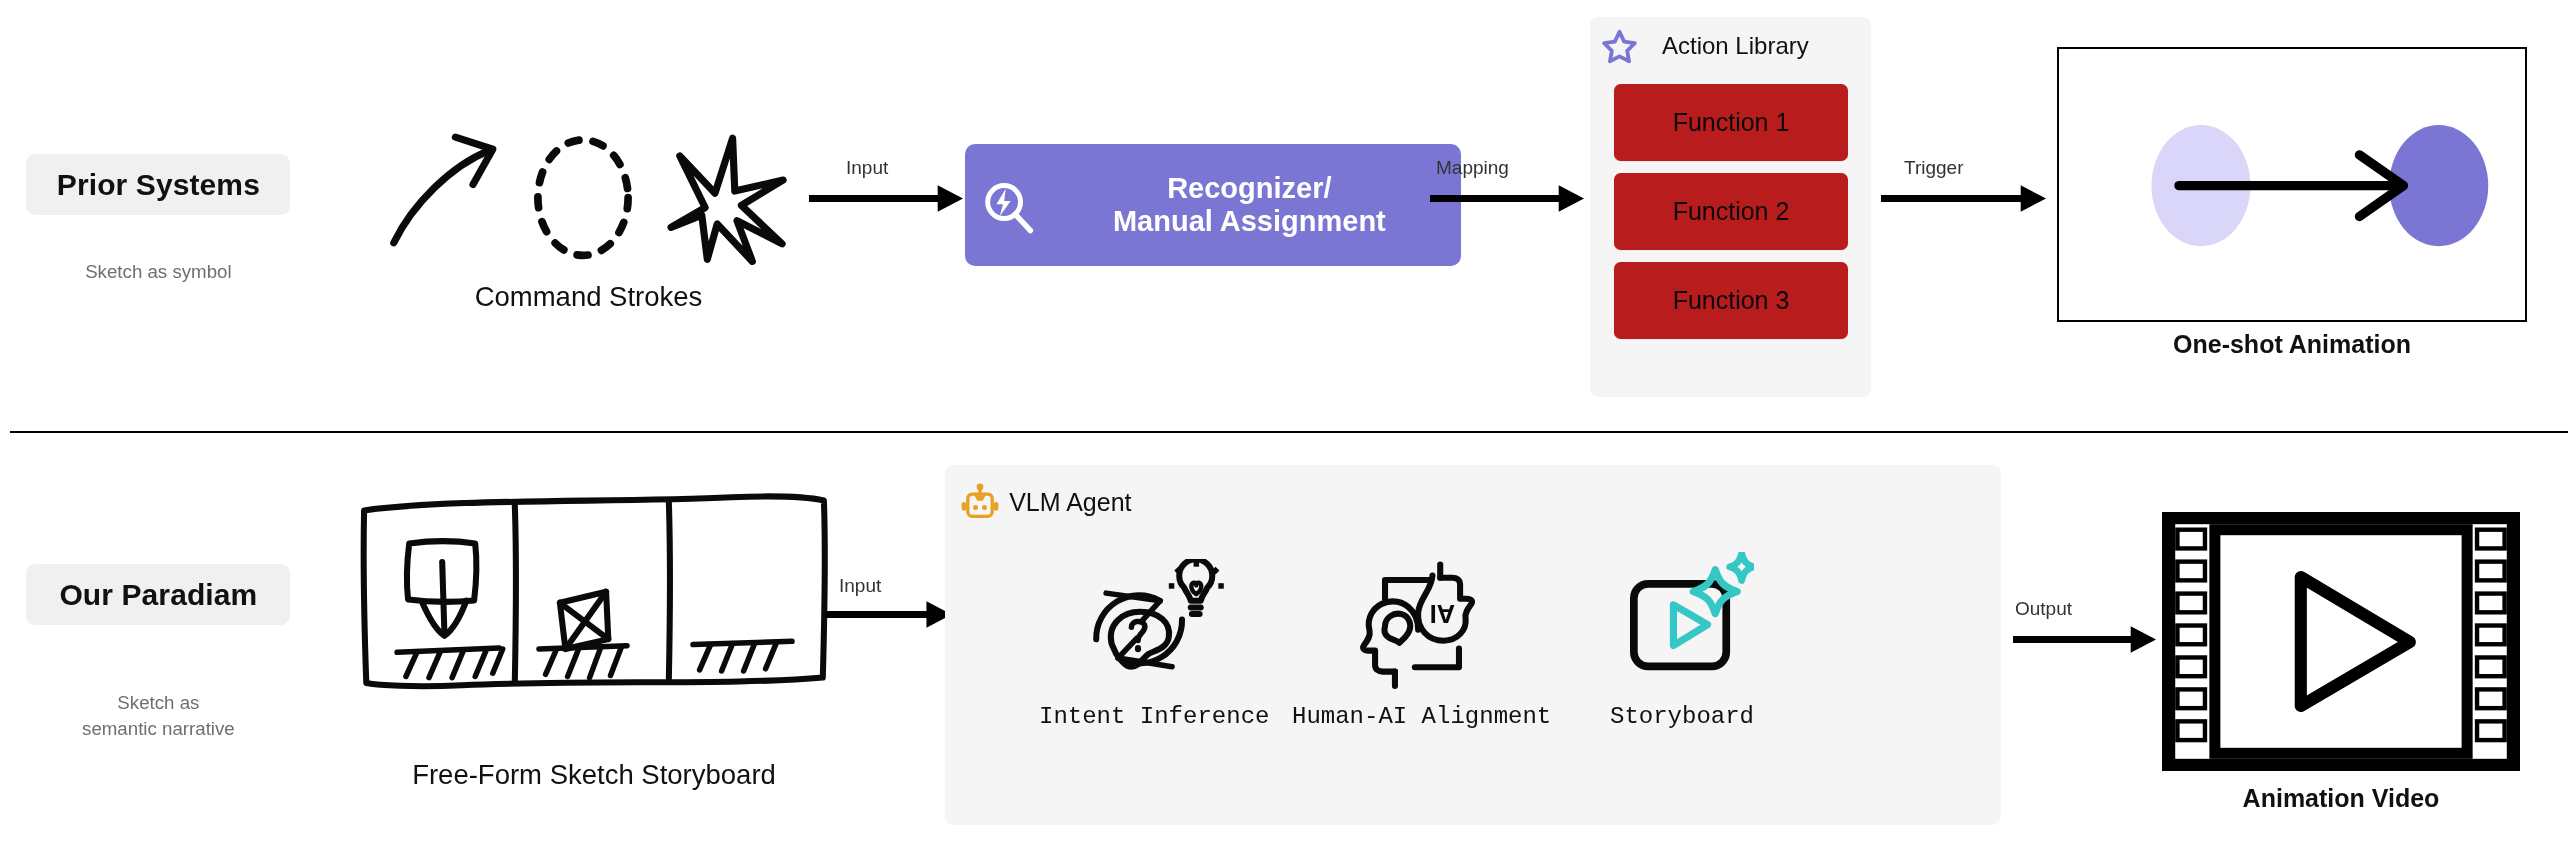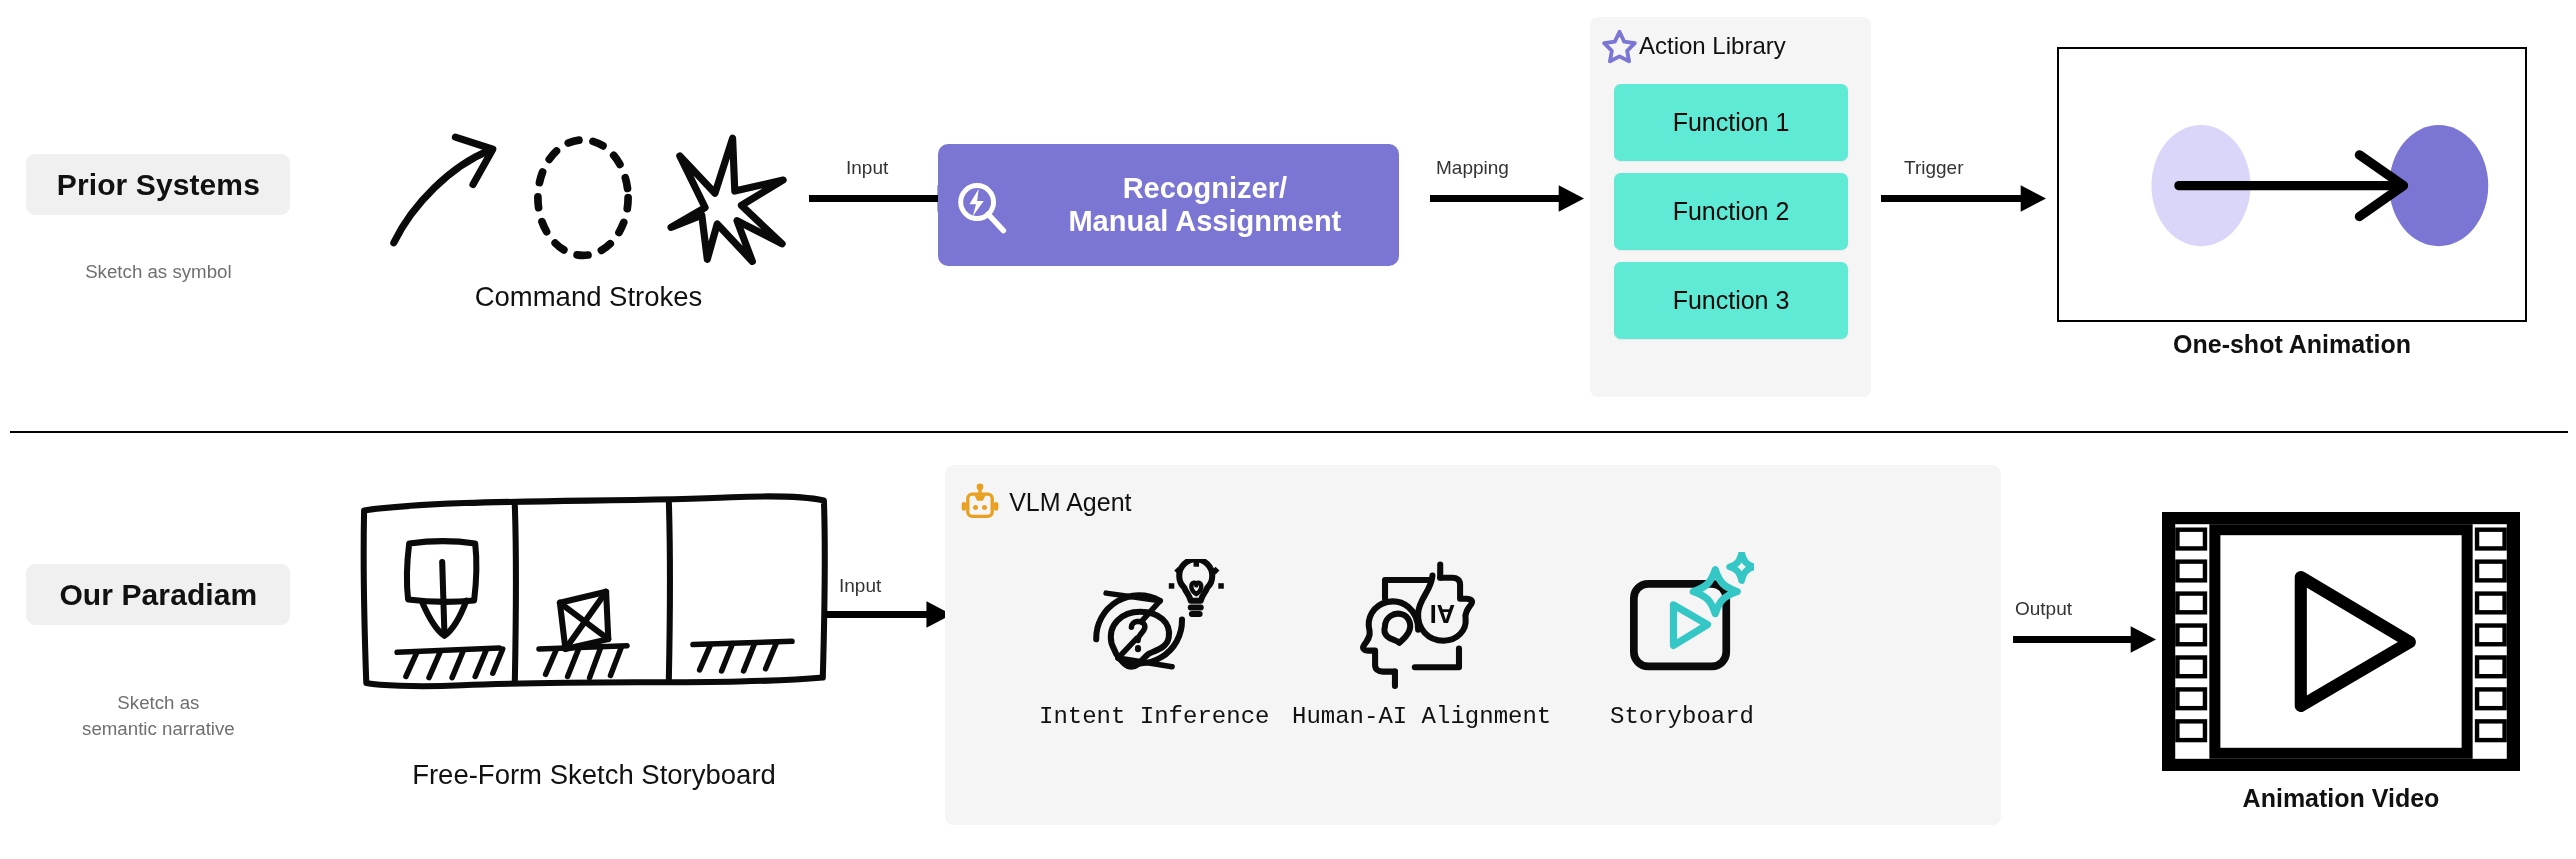--- a/index.html
+++ b/index.html
@@ -39,25 +39,25 @@
   #recognizer-label{
     color:#fff;font-size:29px;font-weight:700;line-height:1.14;
     text-align:center;flex:1;
   }
 
   
   #action-library-panel{
     background:#f5f5f6;border-radius:7.7px;box-sizing:border-box;
   }
   #action-library-head{
-    display:flex;align-items:center;gap:2px;
+    display:flex;align-items:center;gap:25px;
   }
   #action-library-title{color:#111;font-size:24px;font-weight:400;white-space:nowrap;}
   .fn-card{
-    background:#5eead4;border-radius:6.6px;
+    background:#b91c1c;border-radius:6.6px;
     display:flex;align-items:center;justify-content:center;
     color:#0b0b0b;font-size:25px;font-weight:400;
     box-shadow:0 0.6px 1.1px rgba(0,0,0,.05);
   }
 
   
   #oneshot-frame{border:2.8px solid #000;background:#fff;box-sizing:border-box;}
 
   
   #vlm-panel{background:#f5f5f6;border-radius:8.8px;box-sizing:border-box;}
@@ -95,21 +95,21 @@
 <div class="abs cap-light" style="left:341px;top:281px;width:495px;">Command Strokes</div>
 
 <div class="abs" style="left:809px;top:182px;width:154px;height:33px;">
   <svg width="154" height="33" viewBox="0 0 280 60" xmlns="http://www.w3.org/2000/svg">
     <line x1="0" y1="30" x2="238" y2="30" stroke="#000" stroke-width="13"></line>
     <polygon points="234,6 280,30 234,54" fill="#000"></polygon>
   </svg>
 </div>
 <div class="abs arrow-label" style="left:846px;top:157px;">Input</div>
 
-<div class="abs" id="recognizer-box" style="left:938px;top:144px;width:461px;height:122px;padding-left:36px;">
+<div class="abs" id="recognizer-box" style="left:965px;top:144px;width:496px;height:122px;padding-left:36px;">
   <span class="abs" style="left:15.4px;top:35px;width:57px;height:57px;">
     <svg width="57" height="57" viewBox="0 0 104 104" xmlns="http://www.w3.org/2000/svg">
       <circle cx="44" cy="42" r="30" fill="none" stroke="#fff" stroke-width="9"></circle>
       <line x1="64" y1="64" x2="92" y2="94" stroke="#fff" stroke-width="10" stroke-linecap="round"></line>
       <polygon points="47,18 30,46 42,46 36,68 56,40 44,40" fill="#fff"></polygon>
     </svg>
   </span>
   <div id="recognizer-label" style="margin-left:51px;">
     <div>Recognizer/</div>
     <div>Manual Assignment</div>

